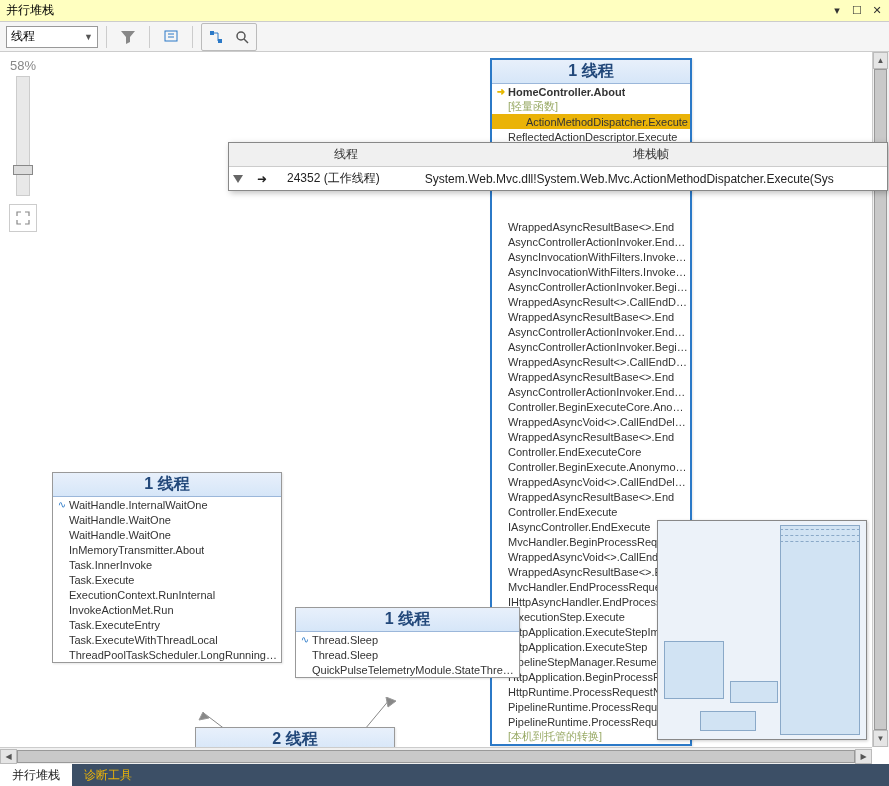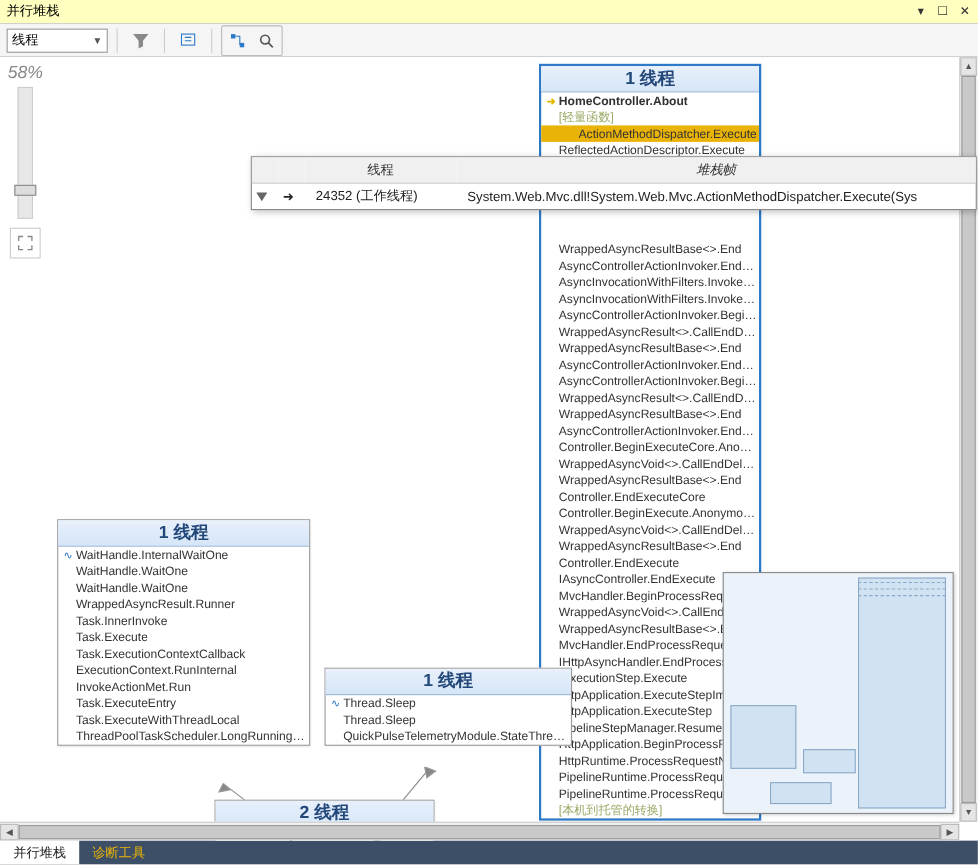--- a/index.html
+++ b/index.html
@@ -14,21 +14,21 @@
 .combo .dd { margin-left: auto; font-size: 9px; color: #555; }
 .tbtn { width: 26px; height: 24px; border: 1px solid transparent; display: flex; align-items: center; justify-content: center; cursor: pointer; color: #555; }
 .tbtn svg { width: 16px; height: 16px; }
 .tgrp { border: 1px solid #bbb; border-radius: 2px; display: flex; padding: 1px; }
 .vsep { width: 1px; height: 22px; background: #ccc; margin: 0 2px; }
 
 .main { flex: 1; position: relative; background: #fff; overflow: hidden; }
 .canvas { position: absolute; inset: 0; }
 
 .zoomcol { position: absolute; left: 8px; top: 6px; width: 30px; display: flex; flex-direction: column; align-items: center; }
-.zoompct { font-size: 16px; color: #888; margin-bottom: 3px; font-style: italic; }
+.zoompct { font-size: 13px; color: #888; margin-bottom: 3px; }
 .vslider { width: 14px; height: 120px; background: #e8e8e8; border: 1px solid #ccc; position: relative; margin-bottom: 8px; }
 .vslider .thumb { position: absolute; left: -4px; top: 88px; width: 20px; height: 10px; background: #ddd; border: 1px solid #888; }
 .fitbtn { width: 28px; height: 28px; border: 1px solid #ccc; display: flex; align-items: center; justify-content: center; color: #888; cursor: pointer; }
 
 .stackbox { position: absolute; border: 1px solid #999; background: #fff; box-shadow: 1px 1px 2px rgba(0,0,0,.1); }
 .stackbox.active { border: 2px solid #2b79c7; }
 .stackbox .sbhead { background: linear-gradient(#e8f0fb, #d6e6f8); border-bottom: 1px solid #9bb7da; text-align: center; font-size: 16px; font-weight: bold; color: #22487a; padding: 1px 2px; }
 .stackbox .row { display: flex; align-items: center; height: 15px; padding: 0 2px; font-size: 11px; color: #333; white-space: nowrap; overflow: hidden; text-overflow: ellipsis; }
 .stackbox .row .ic { width: 14px; flex-shrink: 0; text-align: center; font-size: 10px; }
 .stackbox .row.sel { background: #eab308; justify-content: flex-end; }
@@ -323,33 +323,29 @@
         <div class="row">
           <span class="ic"></span>
           <span class="txt">WaitHandle.WaitOne</span>
         </div>
         <div class="row">
           <span class="ic"></span>
           <span class="txt">WaitHandle.WaitOne</span>
         </div>
         <div class="row">
           <span class="ic"></span>
-          <span class="txt">WrappedAsyncResult.Runner</span>
+          <span class="txt">InMemoryTransmitter.About</span>
         </div>
         <div class="row">
           <span class="ic"></span>
           <span class="txt">Task.InnerInvoke</span>
         </div>
         <div class="row">
           <span class="ic"></span>
           <span class="txt">Task.Execute</span>
-        </div>
-        <div class="row">
-          <span class="ic"></span>
-          <span class="txt">Task.ExecutionContextCallback</span>
         </div>
         <div class="row">
           <span class="ic"></span>
           <span class="txt">ExecutionContext.RunInternal</span>
         </div>
         <div class="row">
           <span class="ic"></span>
           <span class="txt">InvokeActionMet.Run</span>
         </div>
         <div class="row">
@@ -394,21 +390,21 @@
         </div>
       </div>
 
     <div class="tooltip" style="left:228px; top:90px; width:660px;">
       <table>
         <tbody>
             <tr>
           <th style="width:22px;"></th>
           <th style="width:22px;"></th>
           <th style="width:140px;">线程</th>
-          <th style="width:476px;font-style:italic;">堆栈帧</th>
+          <th style="width:476px;">堆栈帧</th>
         </tr>
         <tr>
           <td class="ic"><span class="ico-filter"></span></td>
           <td class="ic ico-arrow">➜</td>
           <td>24352 (工作线程)</td>
           <td>System.Web.Mvc.dll!System.Web.Mvc.ActionMethodDispatcher.Execute(Sys</td>
         </tr>
       </tbody>
         </table>
     </div>

